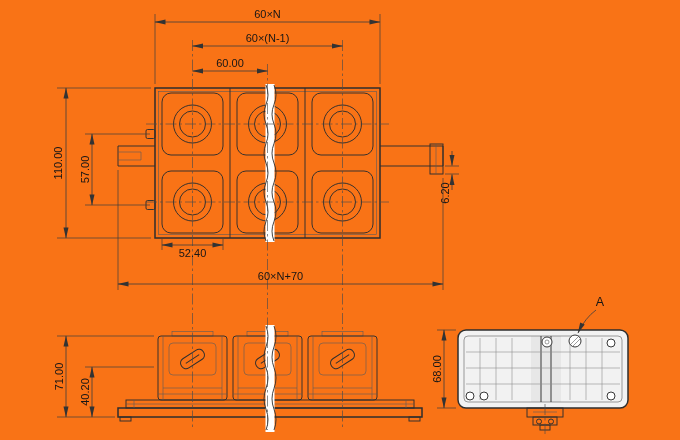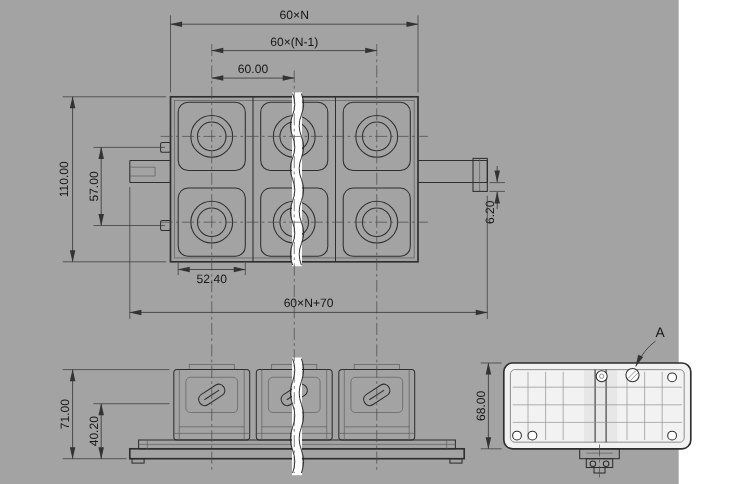--- a/index.html
+++ b/index.html
@@ -1,16 +1,16 @@
 <!DOCTYPE html>
 <html><head>
 <meta charset="utf-8">
 <style>
   html,body{margin:0;padding:0;background:#ffffff;width:680px;height:440px;overflow:hidden}
-  .canvas{width:617px;height:440px;background:#a3a3a3}
+  .canvas{width:680px;height:440px;background:#f97316}
   svg line, svg path, svg rect, svg circle, svg ellipse, svg polyline{fill:none;stroke:#2e2e2e}
   .w2{stroke-width:1.5}
   .w1{stroke-width:.95}
   .thin{stroke-width:.6;stroke:#5a5a5a}
   .rib{stroke-width:.6;stroke:#8d8d8d}
   .bl{stroke-width:.9}
   .cl{stroke:#4a4a4a;stroke-width:.65;stroke-dasharray:11 3 2.5 3}
   .ext{stroke:#3d3d3d;stroke-width:.7}
   .dim{stroke:#3d3d3d;stroke-width:.8}
   .fillwhite{fill:#ffffff;stroke:none}

